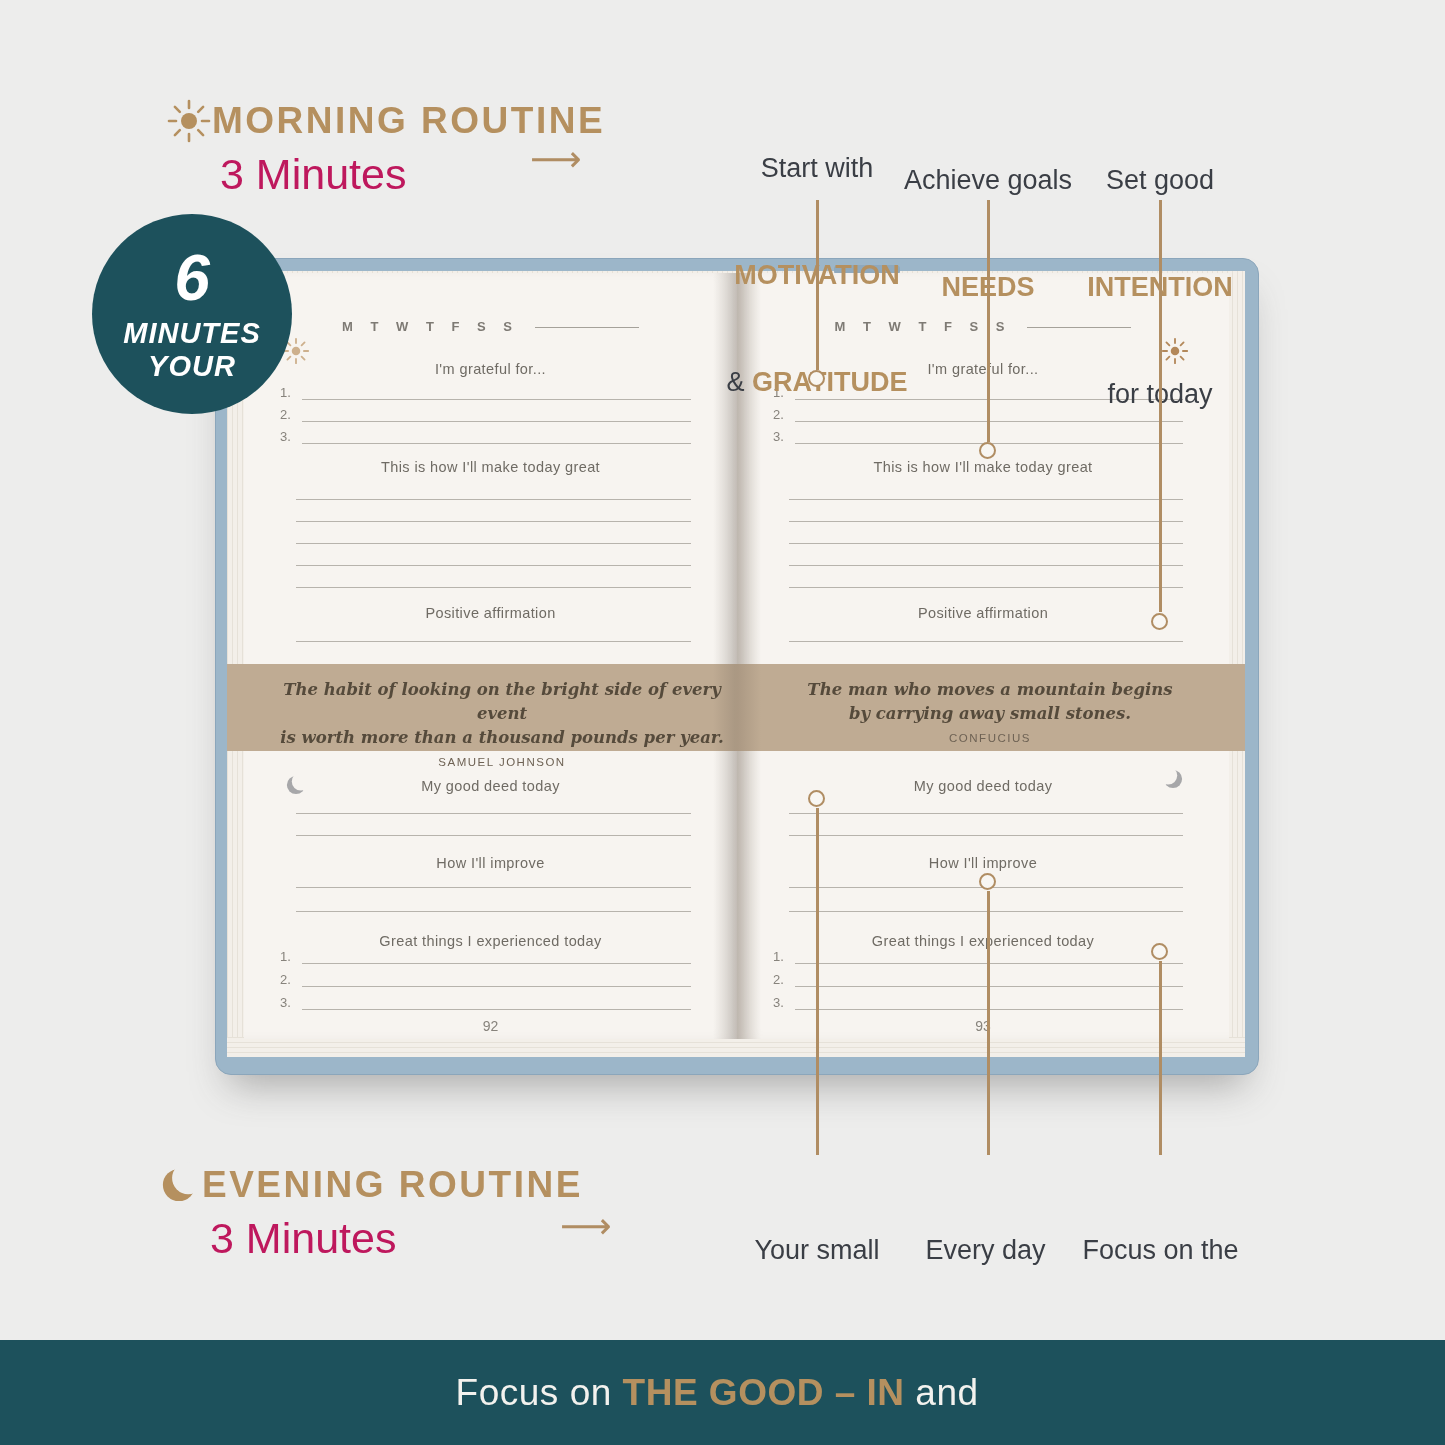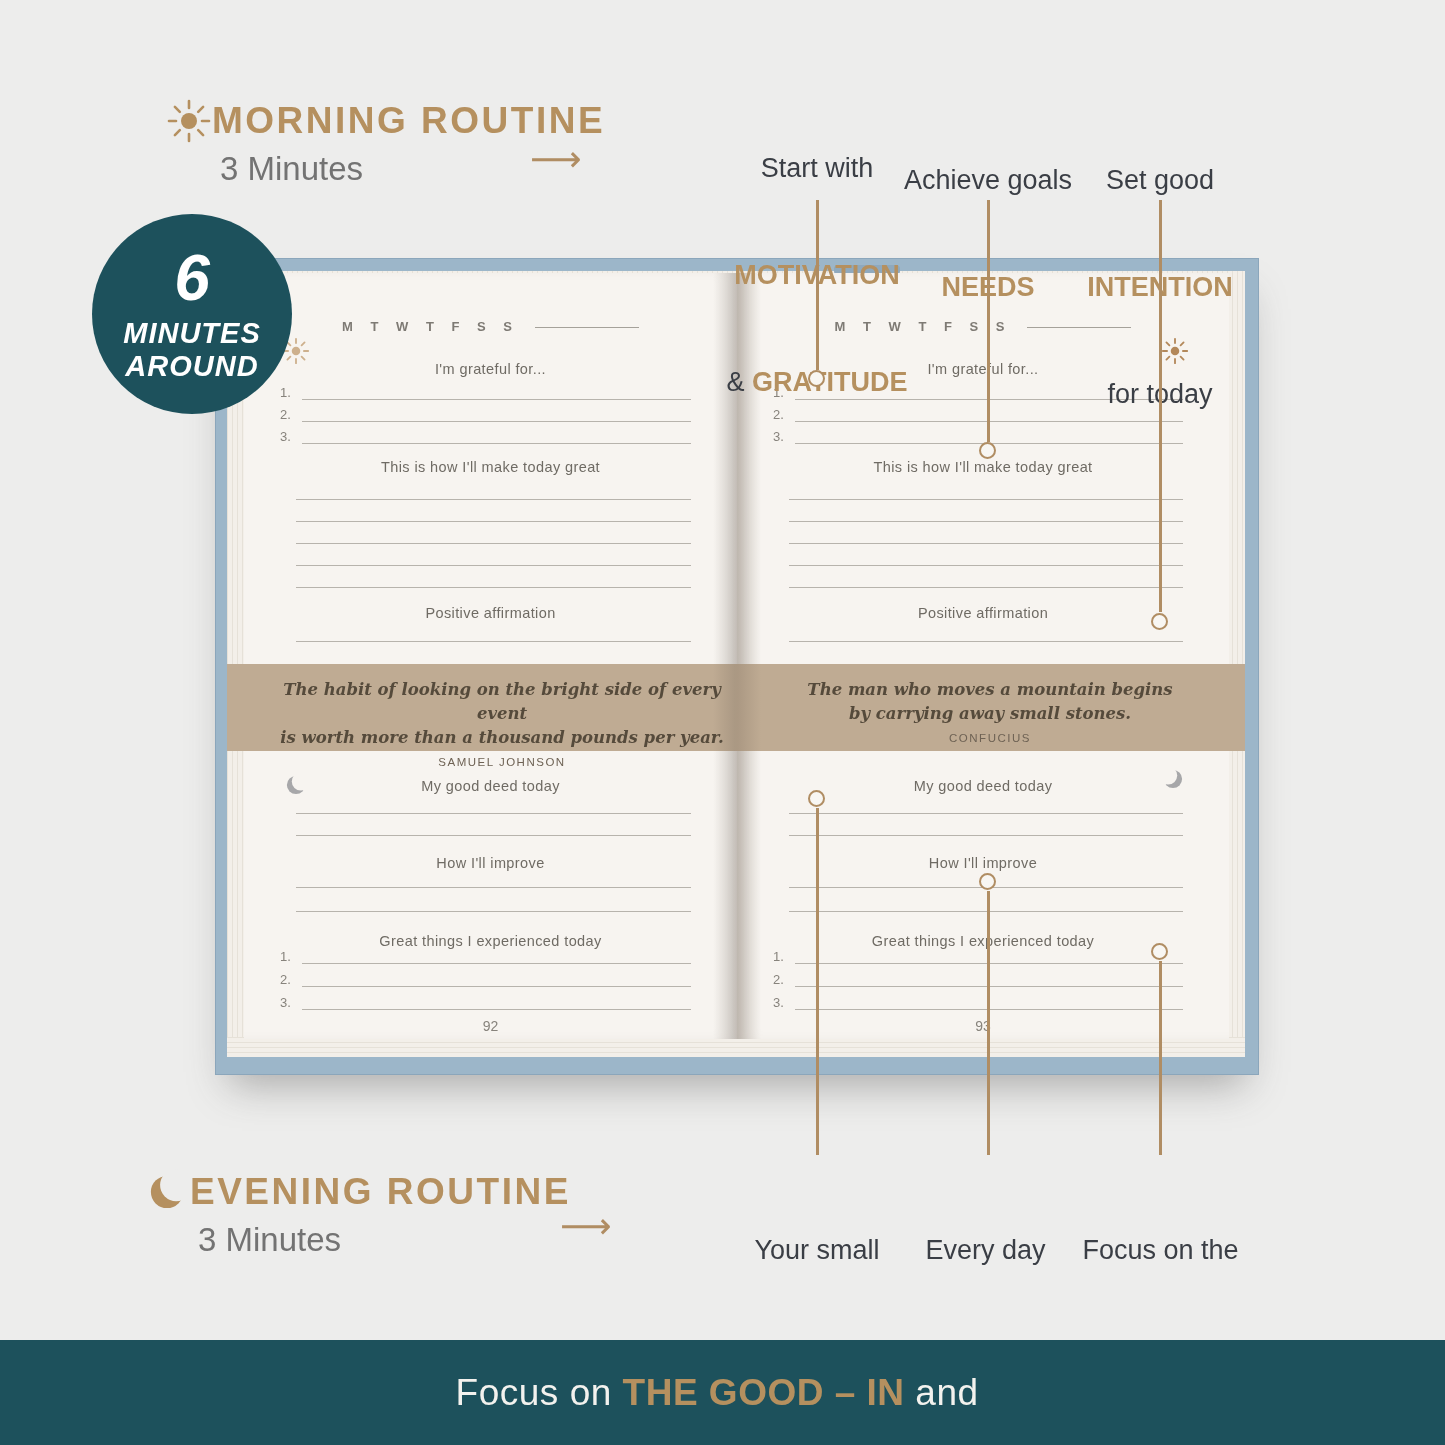--- a/index.html
+++ b/index.html
@@ -3,21 +3,21 @@
 <meta charset="utf-8">
 <style>
   html,body{margin:0;padding:0;}
   .canvas{position:relative;width:1445px;height:1445px;background:#ededec;overflow:hidden;
           font-family:"Liberation Sans",sans-serif;}
 
   
   .routine-header{position:absolute;z-index:5;}
   .rh-row{display:flex;align-items:center;}
   .rh-title{font-size:37px;font-weight:bold;color:#b5905f;letter-spacing:2.5px;}
-  .rh-sub{font-size:33px;color:#737373;margin-left:54px;margin-top:6px;}
+  .rh-sub{font-size:43px;color:#be185d;margin-left:54px;margin-top:6px;}
   .rh-arrow{position:absolute;font-size:36px;color:#b08d63;z-index:5;}
 
   
   .badge{position:absolute;left:92px;top:214px;width:200px;height:200px;border-radius:50%;
          background:#1d515c;color:#ffffff;display:flex;flex-direction:column;align-items:center;
          justify-content:center;font-style:italic;font-weight:bold;z-index:8;}
   .badge .b1{font-size:64px;line-height:1.05;}
   .badge .b2{font-size:29px;letter-spacing:1px;margin-top:4px;}
   .badge .b3{font-size:29px;letter-spacing:1px;}
 
@@ -26,21 +26,21 @@
            white-space:pre-wrap;z-index:5;}
   .em{color:#b5905f;font-weight:bold;}
 
   
   .vline{position:absolute;width:2.5px;background:#b08d63;z-index:6;}
   .dot{position:absolute;width:13px;height:13px;border:2.5px solid #b08d63;border-radius:50%;
        background:#f8f6f2;z-index:6;box-sizing:content-box;}
 
   
   .book{position:absolute;left:215px;top:258px;width:1042px;height:815px;background:#9cb6c9;
-        border:1px solid #8ba6bb;border-radius:0;z-index:2;
+        border:1px solid #8ba6bb;border-radius:16px;z-index:2;
         box-shadow:0 24px 38px -14px rgba(70,70,70,.4);}
   .stack{position:absolute;left:11px;top:12px;right:13px;bottom:17px;background:#f1ede6;
          background-image:repeating-linear-gradient(to right,#e6e1d8 0 1px,#f3efe9 1px 5px);}
   .stack-bottom{position:absolute;left:11px;right:13px;bottom:17px;height:20px;
          background-image:repeating-linear-gradient(to bottom,#e6e1d8 0 1px,#f3efe9 1px 5px);}
   .page{position:absolute;top:14px;width:493px;height:766px;background:#f7f4f0;}
   .page-left{left:28px;box-shadow:inset -14px 0 18px -12px rgba(90,80,70,.25);}
   .page-right{left:521px;width:492px;box-shadow:inset 16px 0 18px -12px rgba(90,80,70,.28);}
   .bookmark{position:absolute;left:618px;top:6px;width:66px;height:10px;border-radius:4px;
             background:#8fa9bd;}
@@ -113,21 +113,21 @@
   </div>
   <div class="callout" style="left:1055px;top:92px;width:210px;">
     <div><span>Set good</span></div>
     <div><span class="em">INTENTION</span></div>
     <div><span>for today</span></div>
   </div>
 
   <div class="badge">
     <div class="b1">6</div>
     <div class="b2">MINUTES</div>
-    <div class="b3">AROUND</div>
+    <div class="b3">YOUR</div>
   </div>
 
   <div class="book">
     <div class="stack"></div>
     <div class="stack-bottom"></div>
     <div class="bookmark"></div>
 
     <div class="page page-left">
       <div class="week-row">
         <span class="week">M T W T F S S</span>
@@ -283,21 +283,21 @@
   <div class="dot" style="left:979px;top:442px;"></div>
   <div class="dot" style="left:1151px;top:613px;"></div>
 
   <div class="vline" style="left:816px;top:808px;height:347px;"></div>
   <div class="vline" style="left:987px;top:891px;height:264px;"></div>
   <div class="vline" style="left:1159px;top:961px;height:194px;"></div>
   <div class="dot" style="left:808px;top:790px;"></div>
   <div class="dot" style="left:979px;top:873px;"></div>
   <div class="dot" style="left:1151px;top:943px;"></div>
 
-  <div class="routine-header" style="left:144px;top:1162px;margin-top:7px;">
+  <div class="routine-header" style="left:156px;top:1162px;">
     <div class="rh-row">
       <svg width="46" height="46" viewBox="0 0 40 40">
         <circle cx="20" cy="20" r="14" fill="#b5905f"></circle>
           <circle cx="28" cy="14" r="14" fill="#ededec"></circle>
       </svg>
       <span class="rh-title">EVENING ROUTINE</span>
     </div>
     <div class="rh-sub">3 Minutes</div>
   </div>
   <div class="rh-arrow" style="left:560px;top:1205px;">⟶</div>

